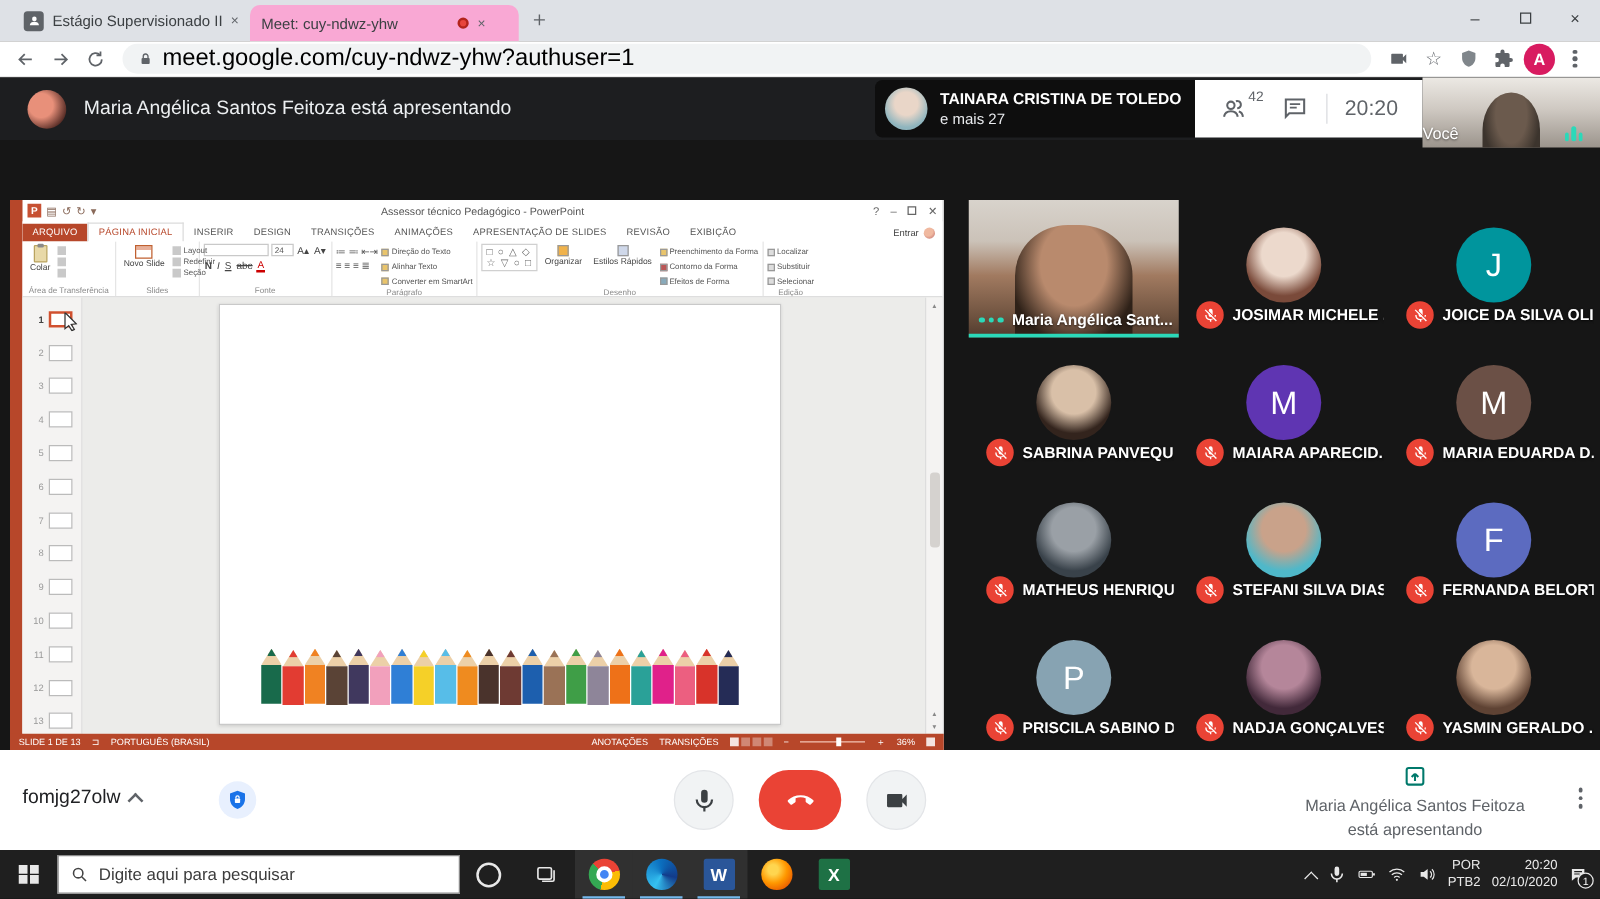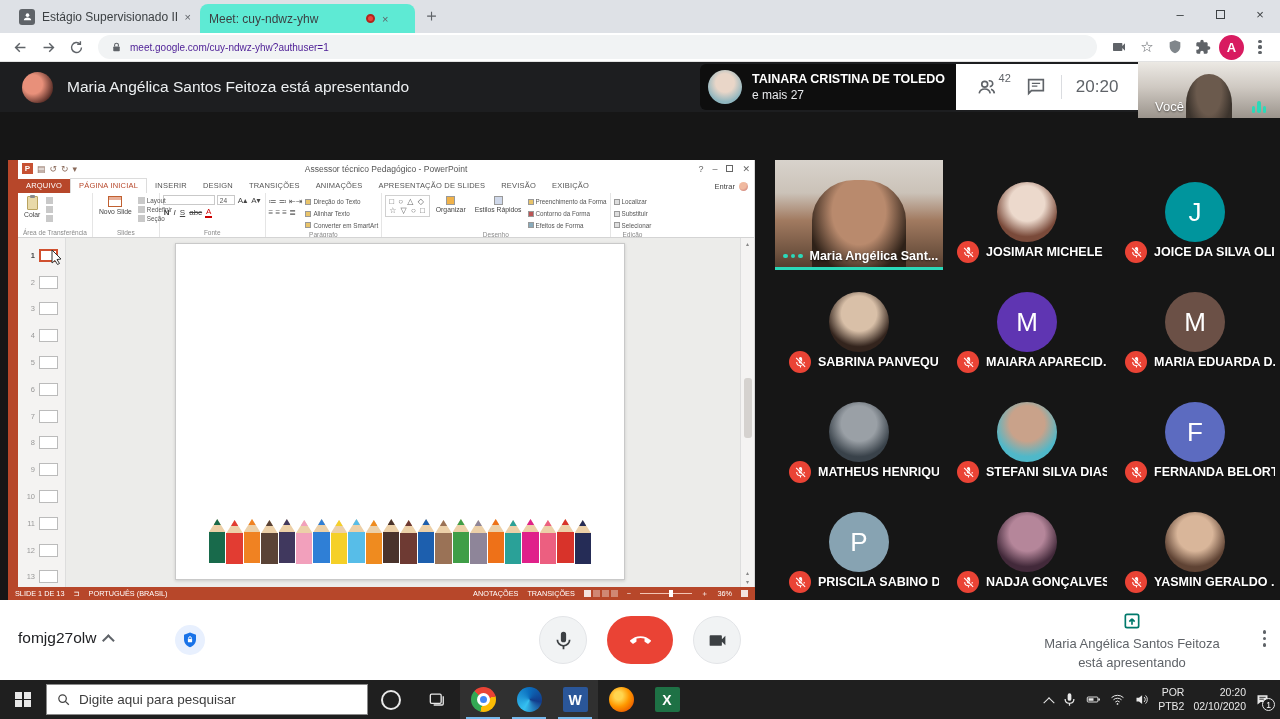--- a/index.html
+++ b/index.html
@@ -3,37 +3,37 @@
 <meta charset="utf-8">
 <style>
 *{margin:0;padding:0;box-sizing:border-box}
 html,body{width:1280px;height:719px}
 body{font-family:"Liberation Sans",sans-serif;overflow:hidden;background:#171717}
 #root{position:relative;width:1280px;height:719px}
 
 
 .tabstrip{position:absolute;top:0;left:0;right:0;height:33px;background:#dee1e6;display:flex;align-items:flex-end;padding-left:10px}
 .btab{display:flex;align-items:center;gap:7px;height:33px;padding:0 9px;width:190px;font-size:12px;color:#3c4043;position:relative}
-.btab.active{background:#5eead4;border-radius:8px 8px 0 0;height:29px;width:215px}
+.btab.active{background:#f9a8d4;border-radius:8px 8px 0 0;height:29px;width:215px}
 .btab-title{flex:1;white-space:nowrap;overflow:hidden;max-width:150px}
 .fav{width:16px;height:16px;border-radius:3px;flex:none;display:flex;align-items:center;justify-content:center}
 .fav.person-doc{background:#5f6368}.fav.meet{background:#00897b}
 .fav svg{width:11px;height:11px}
 .recdot{width:9px;height:9px;border-radius:50%;background:#e8453c;border:2px solid #b3241c;flex:none}
 .tabx{color:#5f6368;font-size:11px;flex:none;cursor:pointer}
 .newtab{font-size:17px;color:#5f6368;margin:0 0 6px 8px}
 .winctl{margin-left:auto;display:flex;align-self:flex-start}
 .winctl span{width:40px;height:28px;display:flex;align-items:center;justify-content:center;color:#3c4043;font-size:13px}
 .restore-sq{width:9px;height:9px;border:1px solid #3c4043}
 .toolbar{position:absolute;top:33px;left:0;right:0;height:29px;background:#fff;display:flex;align-items:center;padding:0 8px;gap:4px;border-bottom:1px solid #e2e2e2}
 .navbtn{width:24px;height:24px;display:flex;align-items:center;justify-content:center}
 .navbtn svg{width:17px;height:17px}
 .urlpill{height:24px;background:#f1f3f4;border-radius:12px;flex:1;display:flex;align-items:center;padding:0 12px;gap:7px;margin:0 6px}
 .urlpill svg{width:13px;height:13px}
-.urltext{font-size:10px;color:#4c1d95}
+.urltext{font-size:19px;color:#000000}
 .tb-ic{width:24px;height:24px;display:flex;align-items:center;justify-content:center;color:#5f6368;font-size:15px}
 .tb-ic svg{width:16px;height:16px}
 .avatarA{width:25px;height:25px;border-radius:50%;background:#d81b60;color:#fff;font-size:13px;display:flex;align-items:center;justify-content:center;font-weight:bold}
 .vdots{display:inline-flex;flex-direction:column;gap:2.5px}
 .vdots i{width:3.2px;height:3.2px;border-radius:50%;background:#5f6368}
 
 
 .meet{position:absolute;top:62px;left:0;right:0;height:538px;background:#161616}
 .topbar{position:absolute;top:0;left:0;right:0;height:50px;background:#1d1e20}
 .banner{position:absolute;left:22px;top:0;height:50px;display:flex;align-items:center;gap:14px}
@@ -44,21 +44,21 @@
 .pill-l1{color:#fff;font-size:12.5px;font-weight:bold;white-space:nowrap;overflow:hidden;max-width:196px}
 .pill-l2{color:#e8eaed;font-size:12px;margin-top:2px}
 .ctrlpanel{position:absolute;left:956px;top:2px;width:182px;height:46px;background:#fff;display:flex;align-items:center;justify-content:center;gap:14px}
 .ctrlpanel .cp-ic{color:#5f6368;display:flex;align-items:flex-start}
 .cp-ic svg{width:22px;height:22px}
 .cp-count{font-size:11px;color:#5f6368;margin:-4px 0 10px 1px}
 .cp-div{width:1px;height:24px;background:#dadce0}
 .cp-time{font-size:17px;color:#5f6368}
 .you-tile{position:absolute;left:1138px;top:0;width:142px;height:56px;background:linear-gradient(180deg,#ece9e4 0%,#cfc9c2 45%,#9b948c 100%);overflow:hidden}
 .you-sil{position:absolute;left:50%;top:12px;transform:translateX(-50%);width:46px;height:60px;background:radial-gradient(ellipse at 50% 30%,#6b5a4d 0 38%,#3c342d 70%);border-radius:50% 50% 0 0}
-.you-label{position:absolute;left:17px;bottom:4px;color:#fff;font-size:13px;text-shadow:0 1px 2px rgba(0,0,0,.6)}
+.you-label{position:absolute;left:0;bottom:4px;color:#fff;font-size:13px;text-shadow:0 1px 2px rgba(0,0,0,.6)}
 .you-eq{position:absolute;right:14px;bottom:5px;display:flex;align-items:flex-end;gap:2px}
 .you-eq i{width:3.5px;background:#2bd9b9;border-radius:2px}
 .you-eq i:nth-child(1){height:7px}.you-eq i:nth-child(2){height:12px}.you-eq i:nth-child(3){height:7px}
 
 
 .pgrid{position:absolute;left:775px;top:98px;width:505px;height:440px;display:grid;grid-template-columns:repeat(3,168px);grid-auto-rows:110px}
 .pcell{position:relative}
 .vbg{position:absolute;inset:0;background:linear-gradient(180deg,#d8d3cc 0%,#cbc2b8 30%,#a17a60 55%,#6e523f 85%,#503a2d 100%)}
 .vbg:before{content:"";position:absolute;left:22%;right:22%;top:18%;bottom:0;background:radial-gradient(ellipse at 50% 35%,#b98a6d 0 40%,#2e2118 78%);border-radius:45% 45% 0 0}
 .speakbar{position:absolute;left:0;right:0;bottom:0;height:3px;background:#2bd9b9}

